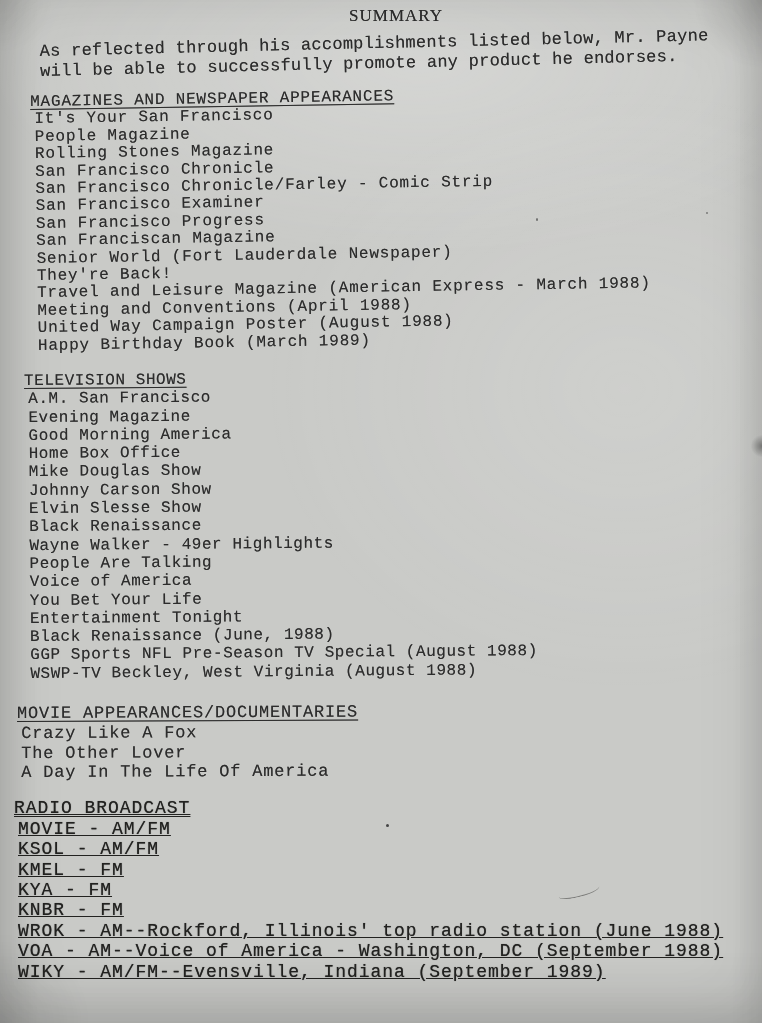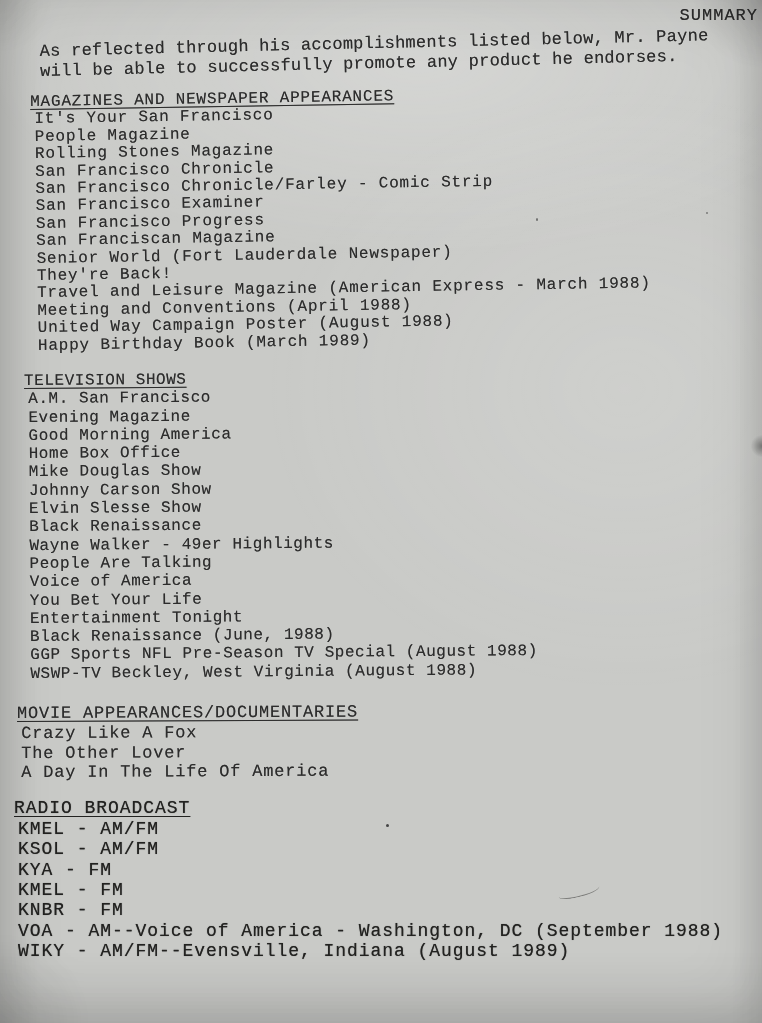--- a/index.html
+++ b/index.html
@@ -32,25 +32,26 @@
   }
   .page::after {
     content: "";
     position: absolute;
     inset: 0;
     box-shadow: inset 0 0 70px rgba(0,0,0,0.10), inset 0 -14px 30px rgba(0,0,0,0.06);
     pointer-events: none;
   }
   .title {
     width: 724px;
-    text-align: right;
+    text-align: center;
     font-size: 17px;
     line-height: 20px;
     letter-spacing: 1px;
     text-shadow: 0 0 0.6px rgba(35,35,35,0.65);
+    font-family: Liberation Serif, serif;
   }
   .intro {
     margin: 16px 0 0 6px;
     font-size: 17px;
     line-height: 19.5px;
     letter-spacing: 0.25px;
     transform: rotate(-1.35deg);
     transform-origin: 0 50%;
     text-shadow: 0 0 0.6px rgba(35,35,35,0.6);
   }
@@ -101,20 +102,21 @@
     transform: rotate(-0.25deg);
   }
   #sections section:nth-of-type(4) {
     margin-top: 15px;
     margin-left: -16px;
     font-size: 18px;
     line-height: 20.4px;
     letter-spacing: 0.95px;
     color: #222220;
     text-shadow: 0 0 0.8px rgba(25,25,25,0.7);
+    text-decoration: underline;
   }
 
   
   .speck {
     position: absolute;
     background: #454545;
     border-radius: 50%;
     pointer-events: none;
   }
   .speck-1 { left: 386px; top: 824px; width: 3px; height: 3px; }
@@ -192,27 +194,28 @@
     <ul class="items">
           <li class="line">Crazy Like A Fox</li>
           <li class="line">The Other Lover</li>
           <li class="line">A Day In The Life Of America</li>
         </ul>
   </section>
 
   <section class="doc-section">
     <h2><span>RADIO BROADCAST</span></h2>
     <ul class="items">
-          <li class="line">KMEL - AM/FM</li>
+          <li class="line">MOVIE - AM/FM</li>
           <li class="line">KSOL - AM/FM</li>
+          <li class="line">KMEL - FM</li>
           <li class="line">KYA - FM</li>
-          <li class="line">KMEL - FM</li>
           <li class="line">KNBR - FM</li>
+          <li class="line">WROK - AM--Rockford, Illinois' top radio station (June 1988)</li>
           <li class="line">VOA - AM--Voice of America - Washington, DC (September 1988)</li>
-          <li class="line">WIKY - AM/FM--Evensville, Indiana (August 1989)</li>
+          <li class="line">WIKY - AM/FM--Evensville, Indiana (September 1989)</li>
         </ul>
   </section>
 </div>
 
   <div class="speck speck-1"></div>
   <div class="speck speck-2"></div>
   <div class="speck speck-3"></div>
   <div class="scratch"></div>
 </div>
 

